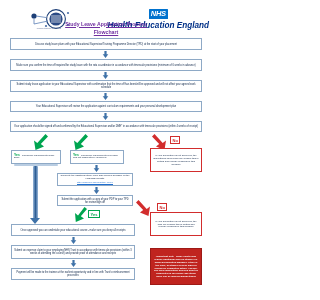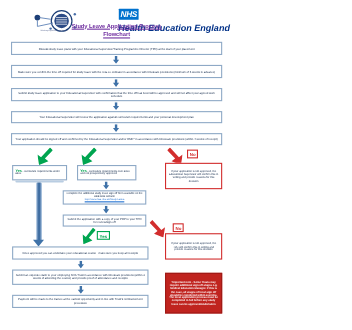--- a/index.html
+++ b/index.html
@@ -12,21 +12,21 @@
   .page { position: relative; width: 212px; height: 300px; background:#fff; }
 
   
   .header { position:absolute; left:0; top:0; width:212px; height:34px; }
   .he-logo { position:absolute; left:22px; top:6px; width:52px; height:26px; }
   .he-logo svg { display:block; }
   .logo-caption {
     position:absolute; left:22px; top:27px; width:54px;
     font-size:1.7px; color:#4a5a88; text-align:center; letter-spacing:.1px;
   }
-  .nhs-block { position:absolute; right:3px; top:2px; text-align:left; }
+  .nhs-block { position:absolute; right:3px; top:2px; text-align:center; }
   .nhs-badge {
     display:inline-block; background:#0072ce; color:#fff;
     font-family:"Liberation Sans", sans-serif; font-weight:bold;
     font-size:7.5px; font-style:italic; letter-spacing:-0.3px;
     padding:0px 2px 0.5px 2px; line-height:9px; border-radius:0.5px;
   }
   .he-name {
     color:#003087; font-weight:bold; font-style:italic;
     font-size:8.2px; line-height:10px; margin-top:1px; white-space:nowrap;
   }

